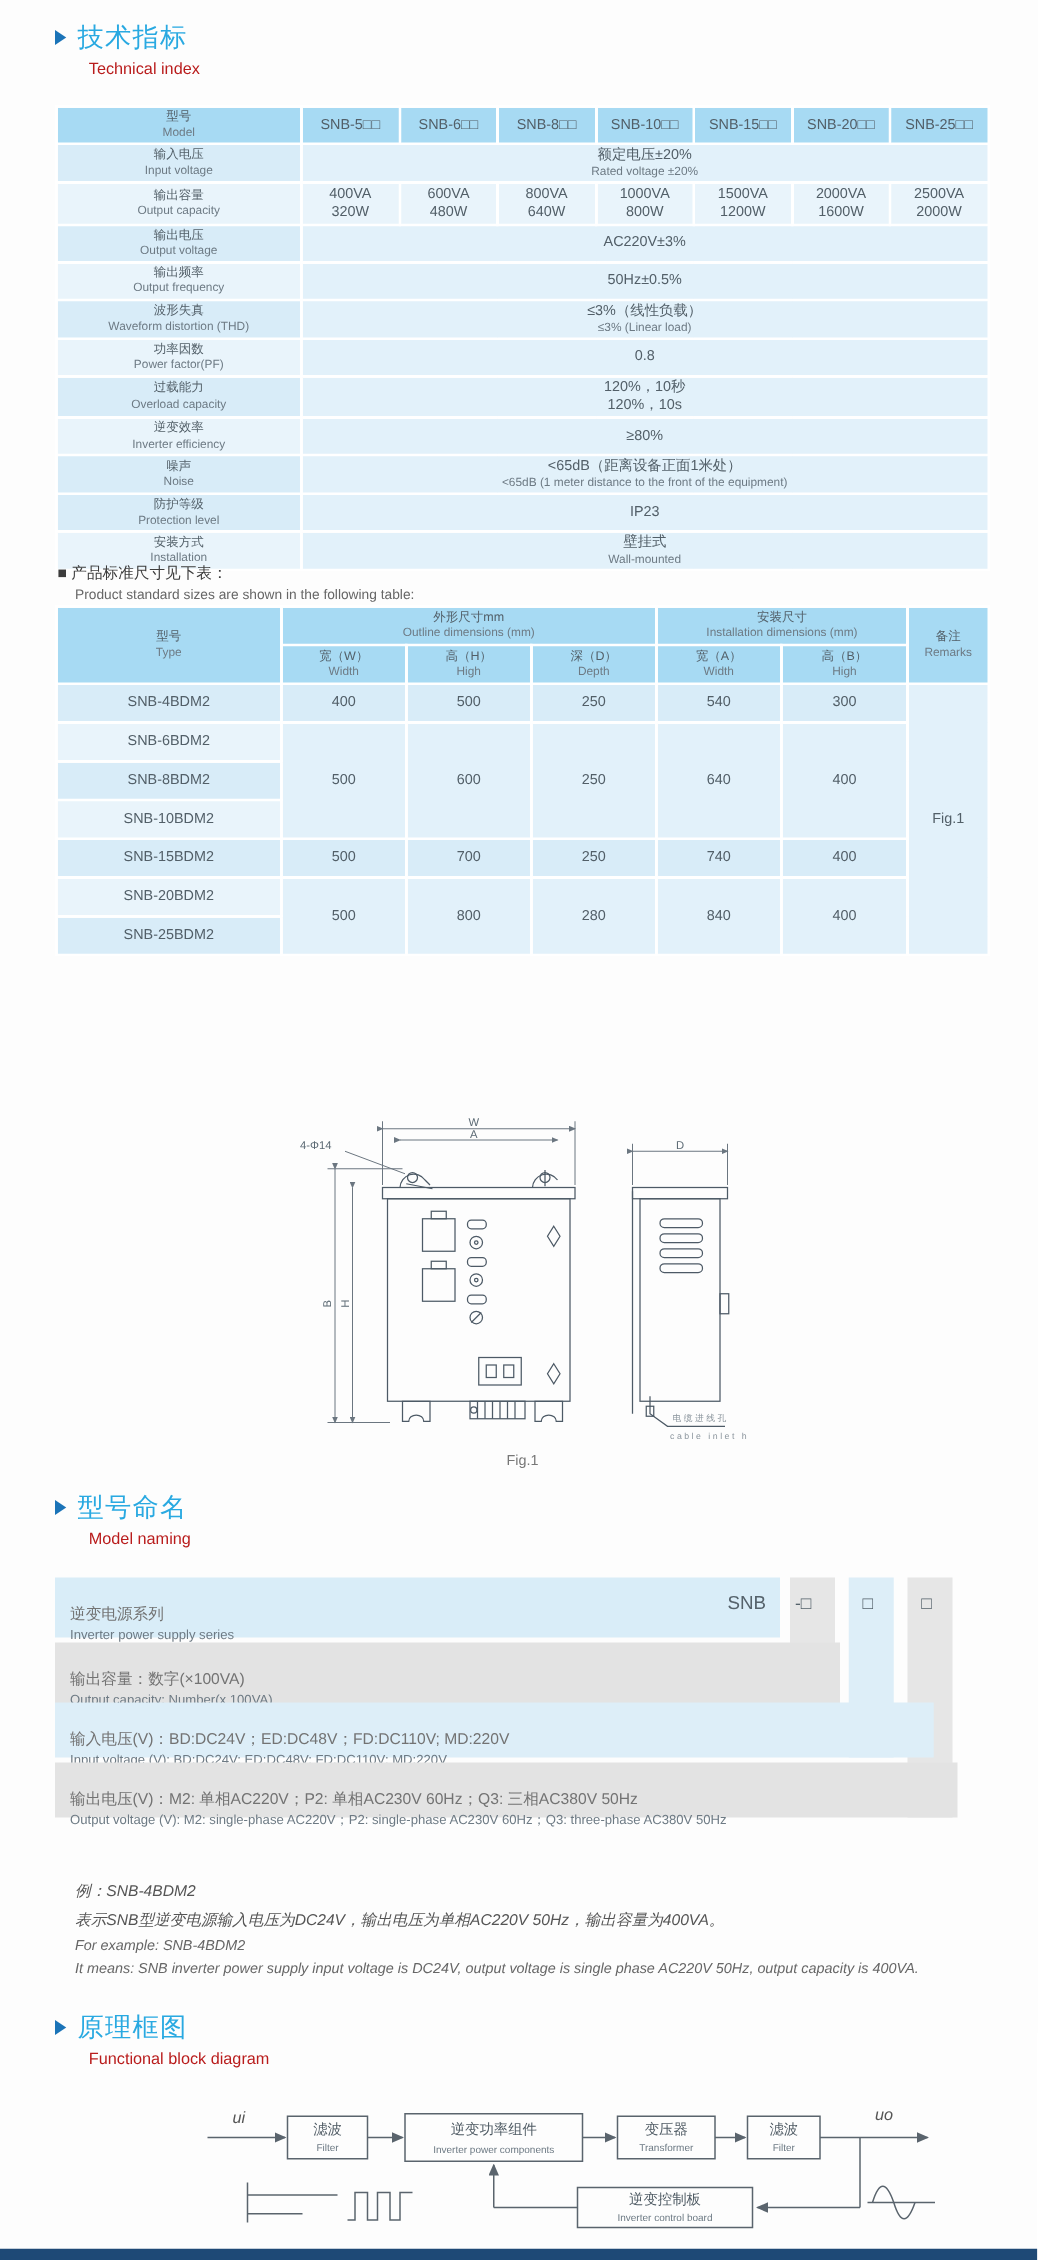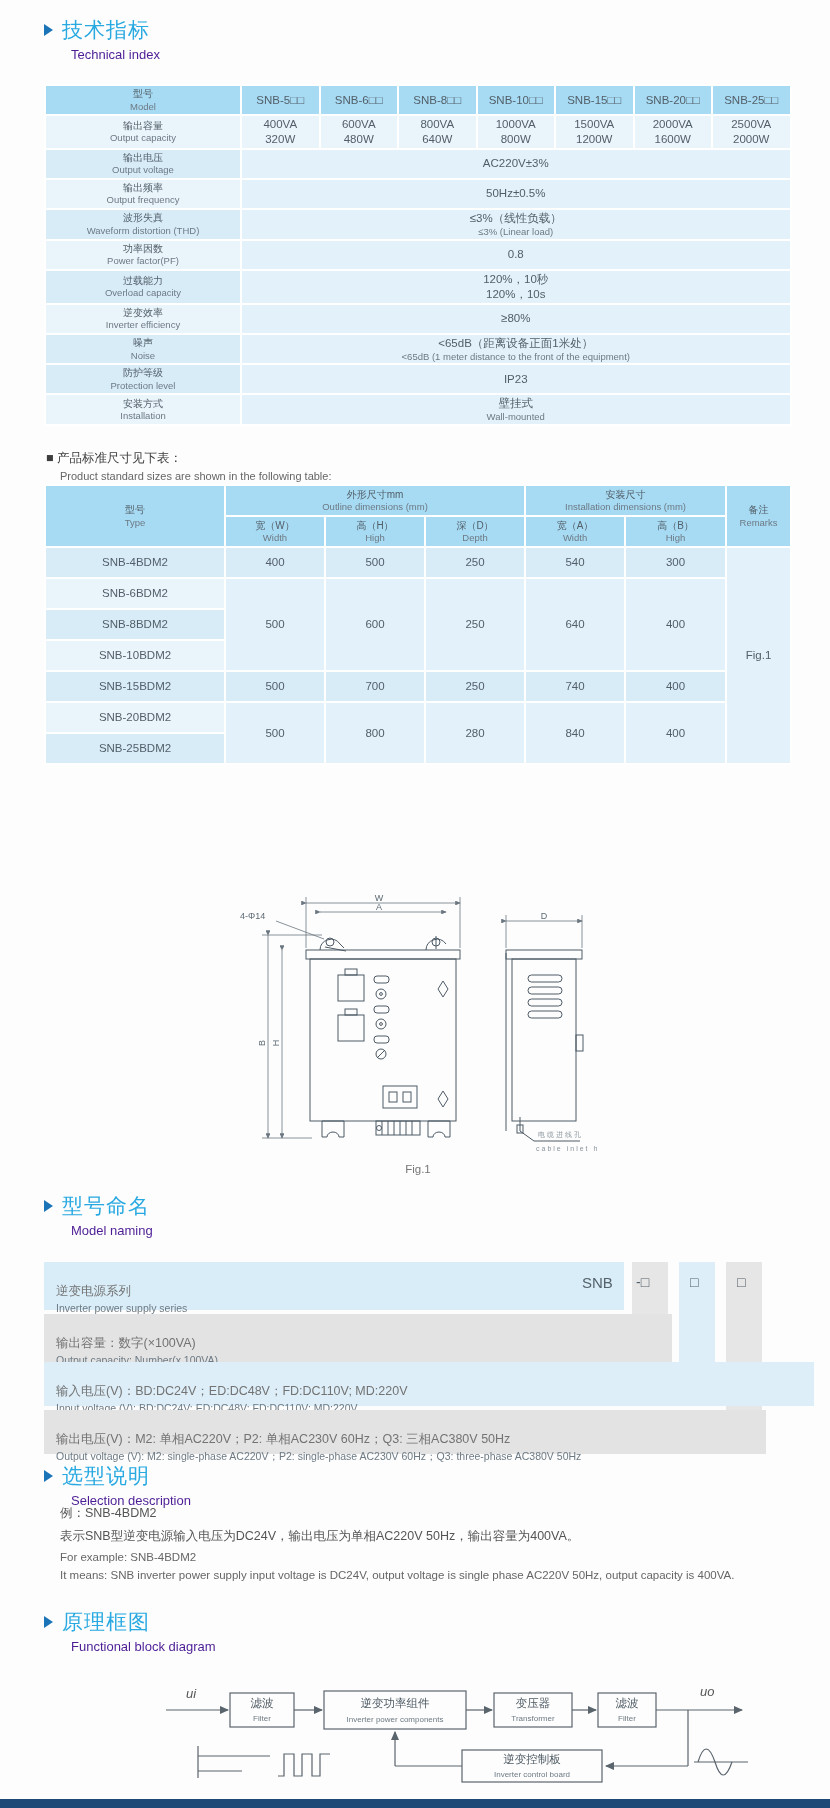--- a/index.html
+++ b/index.html
@@ -3,21 +3,21 @@
 <meta charset="utf-8">
 <style>
   html,body{margin:0;padding:0;background:#fff;}
   .page{position:relative;width:830px;height:1808px;background:#fdfdfd;overflow:hidden;
         font-family:"Liberation Sans","DejaVu Sans",sans-serif;color:#555;}
   
   .sec-head{position:absolute;left:44px;}
   .sec-row{display:flex;align-items:center;gap:9px;}
   .tri{width:0;height:0;border-left:9px solid #1b74b8;border-top:6px solid transparent;border-bottom:6px solid transparent;}
   .sec-zh{font-size:21px;color:#29a9e1;letter-spacing:1px;}
-  .sec-en{font-size:13px;color:#4c1d95;margin:3px 0 0 27px;}
+  .sec-en{font-size:13px;color:#b91c1c;margin:3px 0 0 27px;}
   
   table{border-collapse:collapse;table-layout:fixed;}
   td{border:2px solid #fff;text-align:center;vertical-align:middle;padding:1px 2px;overflow:hidden;}
   .zh{font-size:10px;color:#525f68;line-height:1.25;}
   .en{font-size:9.5px;color:#6d7a84;line-height:1.2;}
   .val{font-size:11.5px;color:#525f68;line-height:1.3;}
   .vsmall{font-size:9.5px;color:#6d7a84;line-height:1.25;}
   .hdr td{background:#a7daf3;}
   .rA td{background:#d8ecf8;}
   .rB td{background:#e9f4fb;}
@@ -41,21 +41,21 @@
   
   #naming-ladder{position:absolute;top:1262px;left:44px;width:746px;height:196px;}
   .strip{position:absolute;top:0;}
   .nrow{position:absolute;left:0;padding:6px 0 0 12px;box-sizing:border-box;}
   .nrow .zh{font-size:12.5px;color:#737373;margin-top:16px;}
   .nrow .en{font-size:10.5px;color:#6d7a84;margin-top:2px;}
   .code{position:absolute;top:12px;font-size:15px;color:#55626b;}
   .boxg{font-size:14px;color:#55626b;}
   
   #selection-text{position:absolute;top:1505px;left:60px;width:720px;}
-  #selection-text div{margin-bottom:6px;}
+  #selection-text div{margin-bottom:6px;font-style:italic;}
   .sel-zh{font-size:12.5px;color:#555;}
   .sel-en{font-size:11.5px;color:#666;}
   
   #block-diagram{position:absolute;top:1666px;left:128px;}
   .bd-box{stroke:#5a646d;stroke-width:1.2;fill:#fdfdfd;}
   .bd-line{stroke:#5a646d;stroke-width:1.2;fill:none;}
   .bd-zh{font-size:11.5px;fill:#4f5b64;text-anchor:middle;}
   .bd-en{font-size:8px;fill:#6d7a84;text-anchor:middle;}
   .bd-io{font-size:13px;fill:#555;font-style:italic;}
   #footer-bar{position:absolute;left:0;bottom:0;width:830px;height:9px;background:#1e4976;}
@@ -84,20 +84,30 @@
         <div class="zh">型号</div>
         <div class="en">Model</div>
       </td>
       <td class="val">SNB-5□□</td>
       <td class="val">SNB-6□□</td>
       <td class="val">SNB-8□□</td>
       <td class="val">SNB-10□□</td>
       <td class="val">SNB-15□□</td>
       <td class="val">SNB-20□□</td>
       <td class="val">SNB-25□□</td>
+    </tr>
+    <tr class="rA">
+      <td>
+            <div class="zh">输入电压</div>
+            <div class="en">Input voltage</div>
+          </td>
+      <td colspan="7" class="mg">
+            <div class="val">额定电压±20%</div>
+            <div class="vsmall">Rated voltage ±20%</div>
+          </td>
     </tr>
     <tr class="rB">
       <td>
             <div class="zh">输出容量</div>
             <div class="en">Output capacity</div>
           </td>
       <td>
             <div class="val">400VA</div>
             <div class="val">320W</div>
           </td>
@@ -420,42 +430,35 @@
     <div class="strip" style="left:682px;width:36px;height:192px;background:#e6e6e6;"></div>
 
     <div class="nrow" style="top:0;width:580px;height:48px;background:#d9edf8;">
       <div class="zh">逆变电源系列</div>
       <div class="en">Inverter power supply series</div>
     </div>
     <div class="nrow" style="top:52px;width:628px;height:56px;background:#e3e3e3;">
       <div class="zh">输出容量：数字(×100VA)</div>
       <div class="en">Output capacity: Number(x 100VA)</div>
     </div>
-    <div class="nrow" style="top:100px;width:770px;height:44px;background:#ddeef8;">
+    <div class="nrow" style="top:100px;width:703px;height:44px;background:#ddeef8;">
       <div class="zh">输入电压(V)：BD:DC24V；ED:DC48V；FD:DC110V; MD:220V</div>
       <div class="en">Input voltage (V): BD:DC24V;  ED:DC48V;  FD:DC110V; MD:220V</div>
     </div>
     <div class="nrow" style="top:148px;width:722px;height:44px;background:#e3e3e3;">
       <div class="zh">输出电压(V)：M2: 单相AC220V；P2: 单相AC230V 60Hz；Q3: 三相AC380V 50Hz</div>
       <div class="en">Output voltage (V):  M2: single-phase AC220V；P2: single-phase AC230V 60Hz；Q3: three-phase AC380V 50Hz</div>
     </div>
 
     <span class="code" style="left:538px;">SNB</span>
     <span class="code boxg" style="left:592px;">-□</span>
     <span class="code boxg" style="left:646px;">□</span>
     <span class="code boxg" style="left:693px;">□</span>
   </div>
 
-  <div class="sec-head" style="top:1462px;">
-    <div class="sec-row">
-      <span class="tri"></span>
-      <span class="sec-zh">选型说明</span>
-    </div>
-    <div class="sec-en">Selection description</div>
-  </div>
 
   <div id="selection-text">
     <div class="sel-zh">例：SNB-4BDM2</div>
     <div class="sel-zh">表示SNB型逆变电源输入电压为DC24V，输出电压为单相AC220V 50Hz，输出容量为400VA。</div>
     <div class="sel-en">For example: SNB-4BDM2</div>
     <div class="sel-en">It means: SNB inverter power supply input voltage is DC24V, output voltage is single phase AC220V 50Hz, output capacity is 400VA.</div>
   </div>
 
   <div class="sec-head" style="top:1608px;">
     <div class="sec-row">

